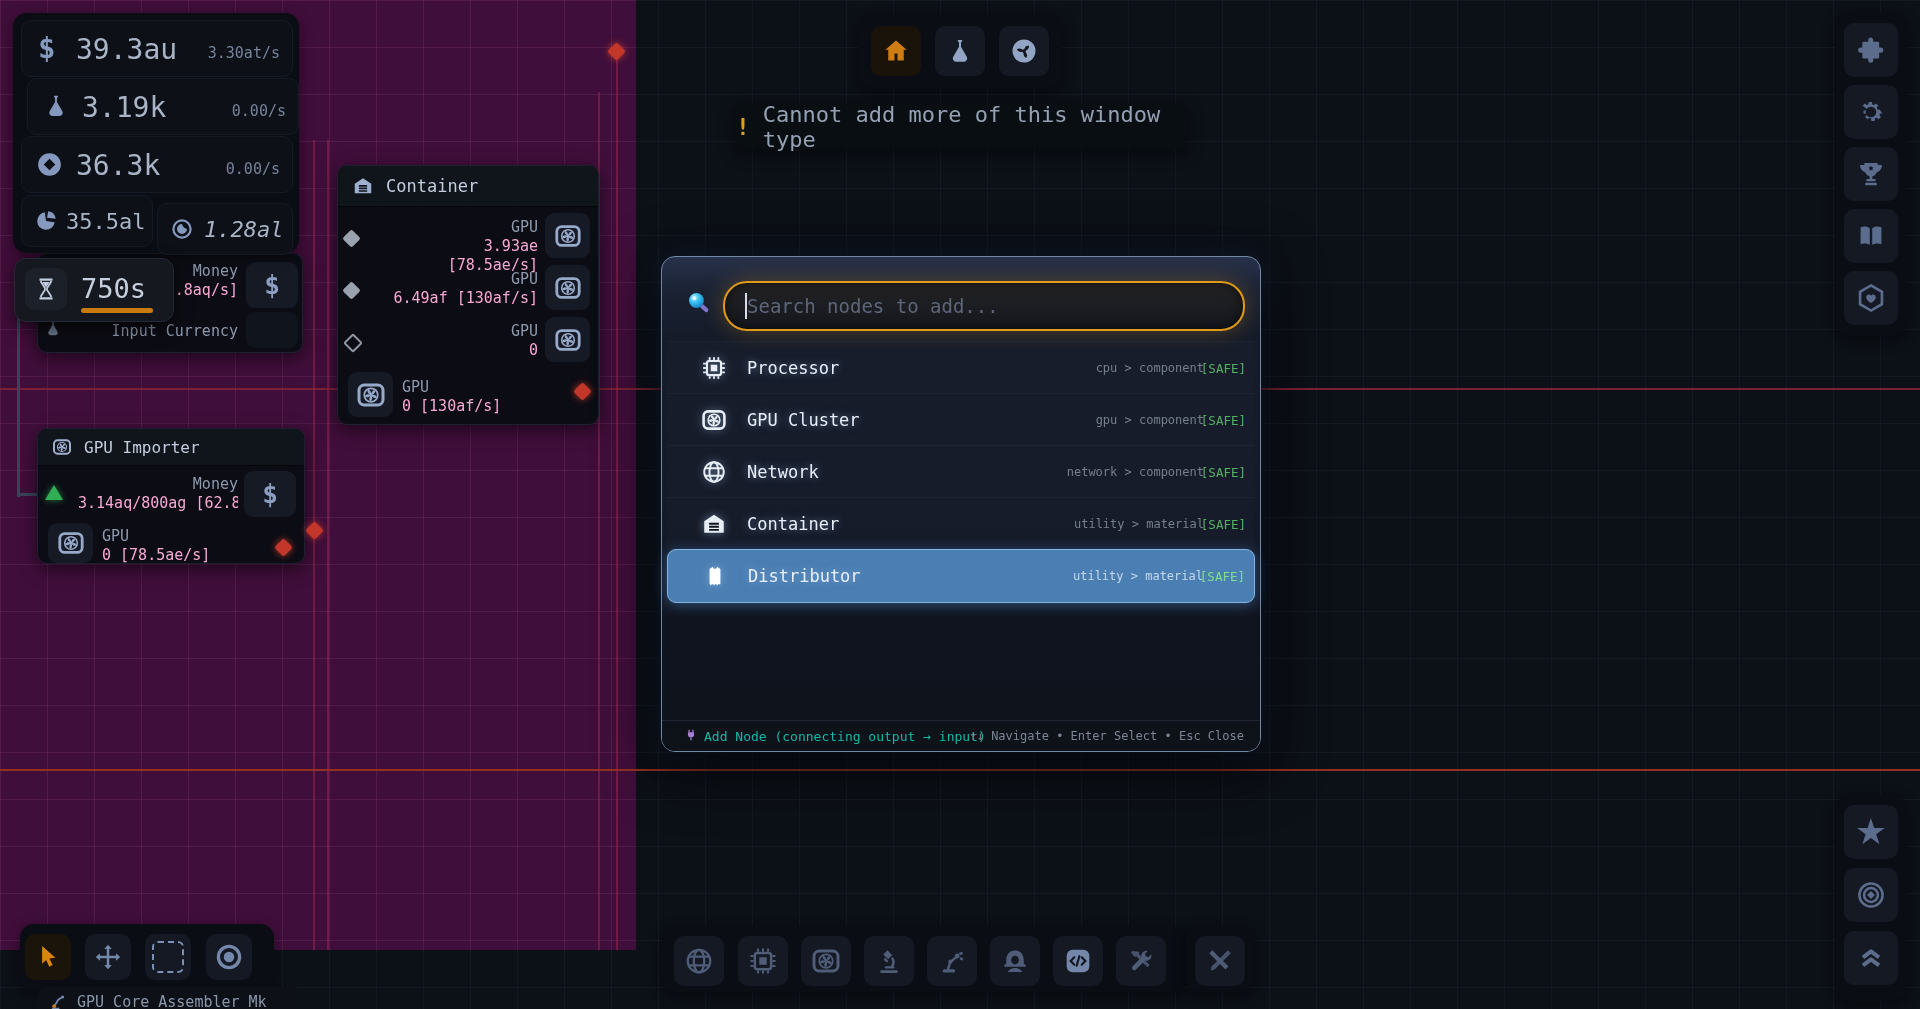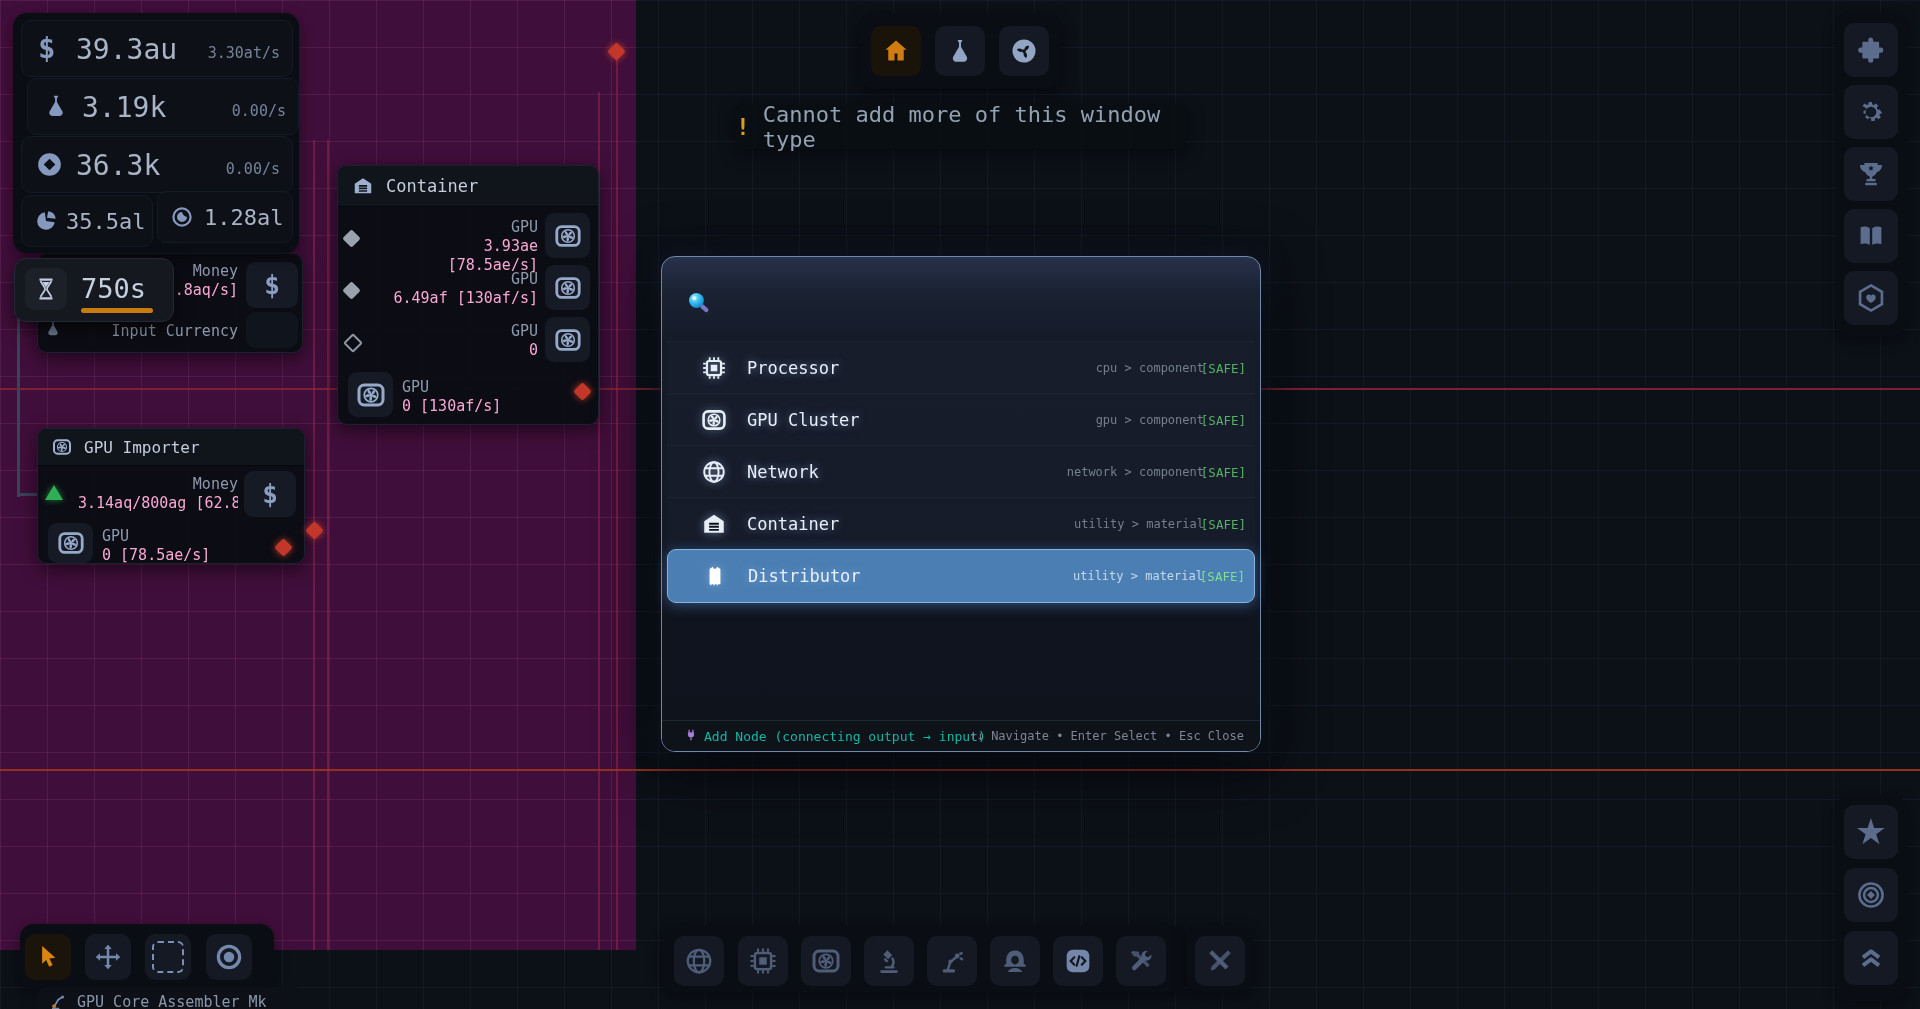--- a/index.html
+++ b/index.html
@@ -171,21 +171,21 @@
     </div>
     <div class="a cell" style="left:8px;top:182px;width:130px;height:50px;">
       <svg class="a" viewBox="0 0 24 24" style="left:12px;top:13px;width:24px;height:24px;">
         <g fill="#8598bd">
             <path d="M10.8 3.3A8.8 8.8 0 1 0 20.7 13.2L12 12Z"></path>
             <path d="M14.2 2.3a8.8 8.8 0 0 1 7.5 7.5l-8.7-1Z"></path>
           </g>
       </svg>
       <span class="a" style="left:44px;top:13px;font-size:22px;color:#a9b4c6;">35.5al</span>
     </div>
-    <div class="a cell" style="left:144px;top:178px;width:134px;height:50px;">
+    <div class="a cell" style="left:144px;top:190px;width:134px;height:50px;font-style:italic;">
       <svg class="a" viewBox="0 0 24 24" style="left:12px;top:13px;width:24px;height:24px;">
         <circle cx="12" cy="12" r="8.6" fill="none" stroke="#8598bd" stroke-width="2.2"></circle>
         <path d="M12 7a5 5 0 1 0 5 5 6.5 6.5 0 0 1-5-5Z" fill="#8598bd"></path>
       </svg>
       <span class="a" style="left:46px;top:13px;font-size:22px;color:#a9b4c6;">1.28al</span>
     </div>
   </div>
 
   <div class="a node" style="left:37px;top:253px;width:264px;height:98px;">
     <div class="a ibox" style="left:208px;top:8px;width:52px;height:46px;">
@@ -323,20 +323,24 @@
           <radialGradient id="mg" cx="35%" cy="30%" r="75%">
         <stop offset="0%" stop-color="#b4ecff"></stop>
             <stop offset="45%" stop-color="#39c2f2"></stop>
             <stop offset="100%" stop-color="#1482c6"></stop>
       </radialGradient>
         </defs>
       <rect x="13.6" y="13.2" width="8.6" height="3.8" rx="1.9" transform="rotate(42 15 15)" fill="#7b74c9"></rect>
       <circle cx="10.2" cy="10.2" r="6.6" fill="url(#mg)"></circle>
       <circle cx="8.3" cy="8.2" r="1.7" fill="rgba(255,255,255,.75)"></circle>
     </svg>
+    <div class="a" id="searchbox">
+      <input type="text" value="" placeholder="Search nodes to add..." style="">
+      <div class="a caret"></div>
+    </div>
 
     <div class="a drow" style="top:84px;">
       <svg class="ric" viewBox="0 0 24 24">
           <use href="#i-chip"></use>
         </svg>
       <span class="rlabel">Processor</span>
       <span class="rcat">cpu &gt; component</span>
       <span class="rsafe">[SAFE]</span>
     </div>
     <div class="a drow" style="top:136px;">

